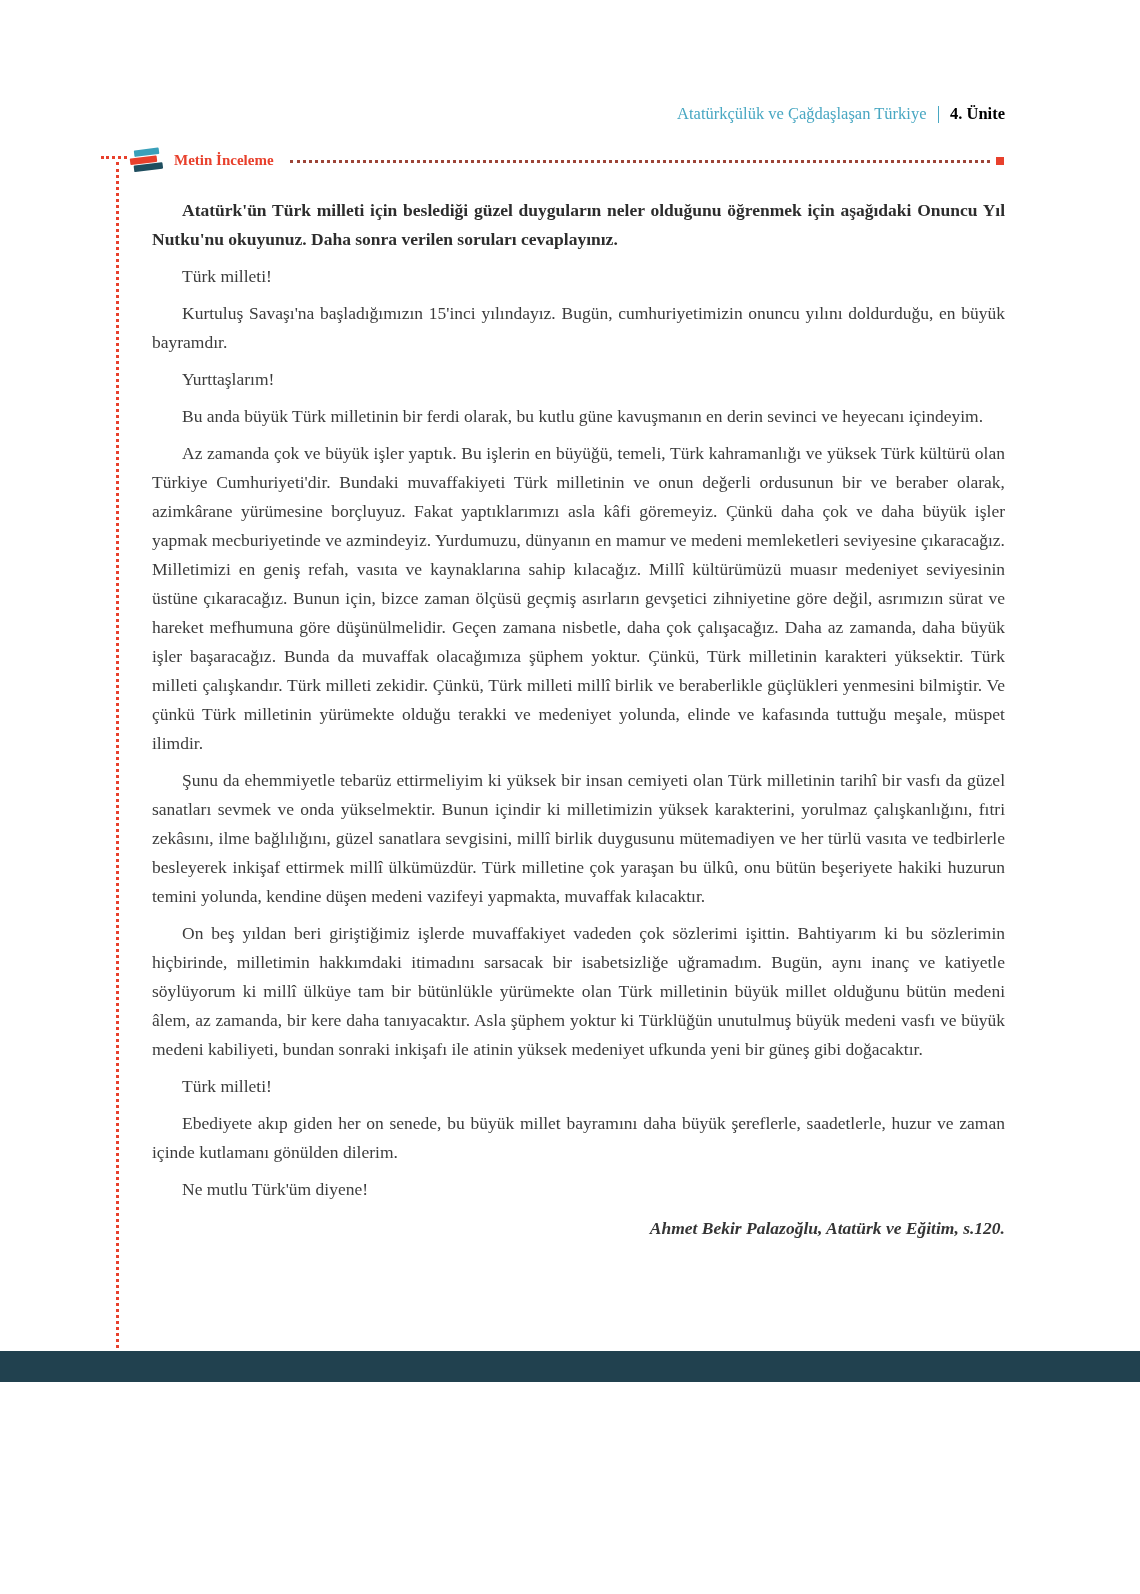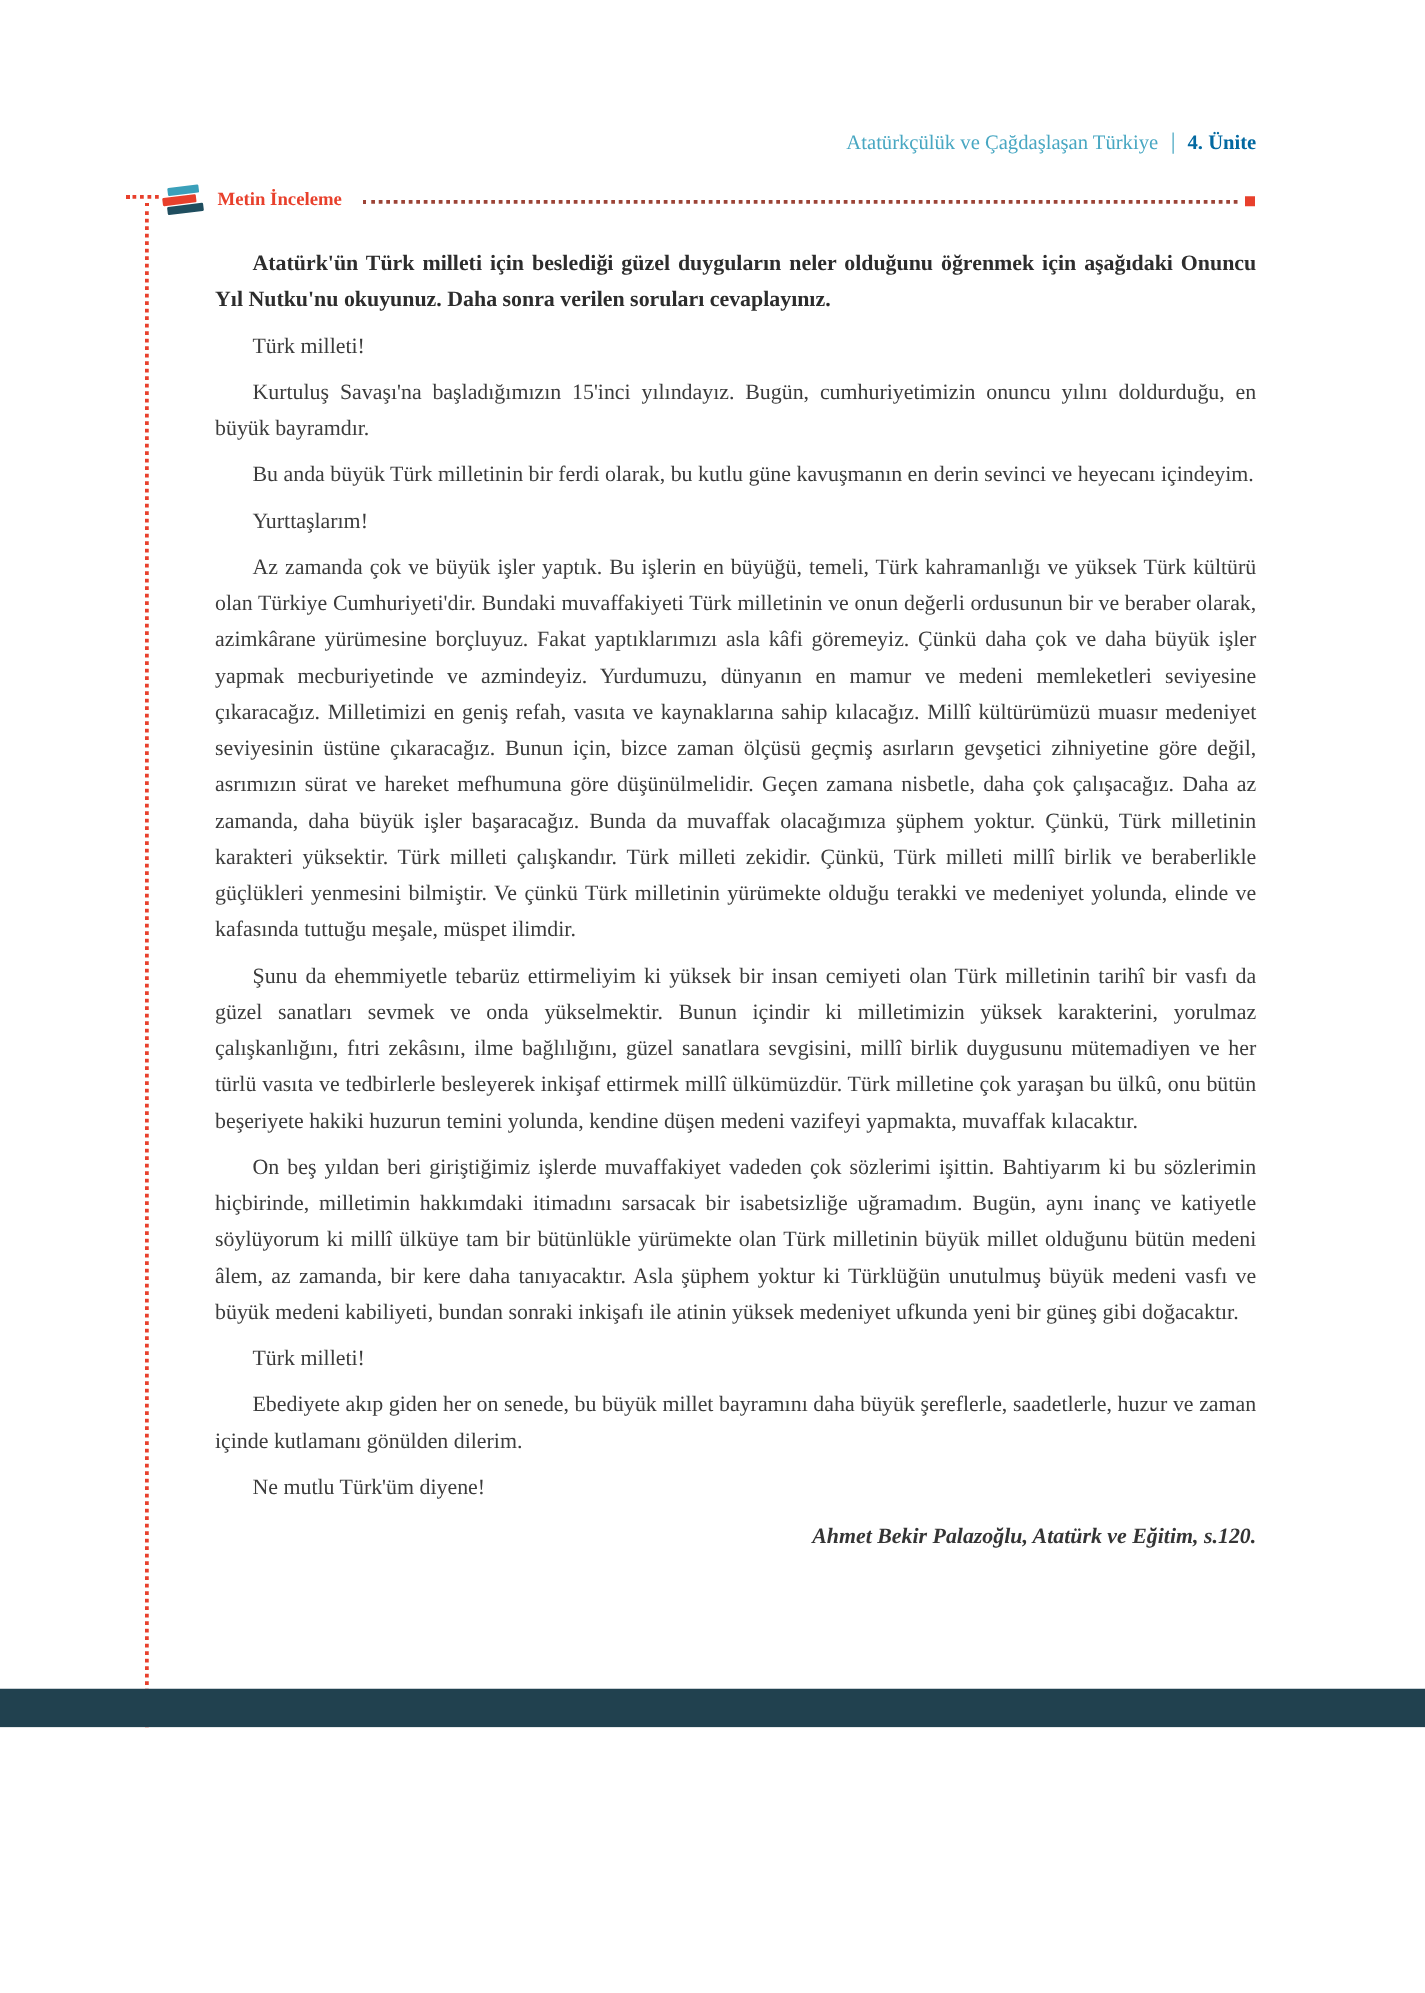--- a/index.html
+++ b/index.html
@@ -16,21 +16,21 @@
   .runhead {
     position:absolute; top:104px; right:135px;
     font-size:16.5px; color:#48a7c2;
     display:flex; align-items:center;
   }
   .runhead .chapter { font-weight:normal; }
   .runhead .sep {
     display:inline-block; width:1.5px; height:17px;
     background:#48a7c2; margin:0 11px;
   }
-  .runhead .unit { font-weight:bold; color:#0369a1; }
+  .runhead .unit { font-weight:bold; color:#000000; }
 
   
   .section-row {
     position:absolute; top:143px; left:128px; right:136px;
     display:flex; align-items:center; height:34px;
   }
   .section-row .icon-wrap { width:38px; height:28px; flex:0 0 auto; }
   .section-row h2 {
     color:#e8402c; font-size:15px; font-weight:bold;
     margin-left:8px; white-space:nowrap;
@@ -56,21 +56,21 @@
     position:absolute; left:112px; top:1414px;
     width:9px; height:9px; background:#e8402c;
   }
 
   
   .text-body {
     position:absolute; left:152px; top:196px; width:853px;
     color:#3c3c3c; font-size:17.5px; line-height:29px;
     text-align:justify;
   }
-  .text-body p { text-indent:30px; margin-bottom:8px;margin-left:20px; }
+  .text-body p { text-indent:30px; margin-bottom:8px; }
   .text-body p.intro { font-weight:bold; color:#2d2d2d; }
   .text-body p.attribution {
     text-align:right; text-indent:0; font-style:italic; font-weight:bold;
     margin-top:10px; color:#353535;
   }
 
   
   .pagenum {
     position:absolute; top:1466px; right:130px;
     display:flex; align-items:flex-start; gap:17px; height:46px;
@@ -111,22 +111,22 @@
     </span>
     <h2>Metin İnceleme</h2>
     <div class="dotted-rule"></div>
     <span class="rule-end-square"></span>
   </div>
 
   <div class="text-body">
     <p class="intro">Atatürk'ün Türk milleti için beslediği güzel duyguların neler olduğunu öğrenmek için aşağıdaki Onuncu Yıl Nutku'nu okuyunuz. Daha sonra verilen soruları cevaplayınız.</p>
     <p>Türk milleti!</p>
     <p>Kurtuluş Savaşı'na başladığımızın 15'inci yılındayız. Bugün, cumhuriyetimizin onuncu yılını doldurduğu, en büyük bayramdır.</p>
+    <p>Yurttaşlarım!</p>
     <p>Bu anda büyük Türk milletinin bir ferdi olarak, bu kutlu güne kavuşmanın en derin sevinci ve heyecanı içindeyim.</p>
-    <p>Yurttaşlarım!</p>
     <p>Az zamanda çok ve büyük işler yaptık. Bu işlerin en büyüğü, temeli, Türk kahramanlığı ve yüksek Türk kültürü olan Türkiye Cumhuriyeti'dir. Bundaki muvaffakiyeti Türk milletinin ve onun değerli ordusunun bir ve beraber olarak, azimkârane yürümesine borçluyuz. Fakat yaptıklarımızı asla kâfi göremeyiz. Çünkü daha çok ve daha büyük işler yapmak mecburiyetinde ve azmindeyiz. Yurdumuzu, dünyanın en mamur ve medeni memleketleri seviyesine çıkaracağız. Milletimizi en geniş refah, vasıta ve kaynaklarına sahip kılacağız. Millî kültürümüzü muasır medeniyet seviyesinin üstüne çıkaracağız. Bunun için, bizce zaman ölçüsü geçmiş asırların gevşetici zihniyetine göre değil, asrımızın sürat ve hareket mefhumuna göre düşünülmelidir. Geçen zamana nisbetle, daha çok çalışacağız. Daha az zamanda, daha büyük işler başaracağız. Bunda da muvaffak olacağımıza şüphem yoktur. Çünkü, Türk milletinin karakteri yüksektir. Türk milleti çalışkandır. Türk milleti zekidir. Çünkü, Türk milleti millî birlik ve beraberlikle güçlükleri yenmesini bilmiştir. Ve çünkü Türk milletinin yürümekte olduğu terakki ve medeniyet yolunda, elinde ve kafasında tuttuğu meşale, müspet ilimdir.</p>
     <p>Şunu da ehemmiyetle tebarüz ettirmeliyim ki yüksek bir insan cemiyeti olan Türk milletinin tarihî bir vasfı da güzel sanatları sevmek ve onda yükselmektir. Bunun içindir ki milletimizin yüksek karakterini, yorulmaz çalışkanlığını, fıtri zekâsını, ilme bağlılığını, güzel sanatlara sevgisini, millî birlik duygusunu mütemadiyen ve her türlü vasıta ve tedbirlerle besleyerek inkişaf ettirmek millî ülkümüzdür. Türk milletine çok yaraşan bu ülkû, onu bütün beşeriyete hakiki huzurun temini yolunda, kendine düşen medeni vazifeyi yapmakta, muvaffak kılacaktır.</p>
     <p>On beş yıldan beri giriştiğimiz işlerde muvaffakiyet vadeden çok sözlerimi işittin. Bahtiyarım ki bu sözlerimin hiçbirinde, milletimin hakkımdaki itimadını sarsacak bir isabetsizliğe uğramadım. Bugün, aynı inanç ve katiyetle söylüyorum ki millî ülküye tam bir bütünlükle yürümekte olan Türk milletinin büyük millet olduğunu bütün medeni âlem, az zamanda, bir kere daha tanıyacaktır. Asla şüphem yoktur ki Türklüğün unutulmuş büyük medeni vasfı ve büyük medeni kabiliyeti, bundan sonraki inkişafı ile atinin yüksek medeniyet ufkunda yeni bir güneş gibi doğacaktır.</p>
     <p>Türk milleti!</p>
     <p>Ebediyete akıp giden her on senede, bu büyük millet bayramını daha büyük şereflerle, saadetlerle, huzur ve zaman içinde kutlamanı gönülden dilerim.</p>
     <p>Ne mutlu Türk'üm diyene!</p>
     <p class="attribution">Ahmet Bekir Palazoğlu, Atatürk ve Eğitim, s.120.</p>
   </div>
 
   <div class="pagenum">

